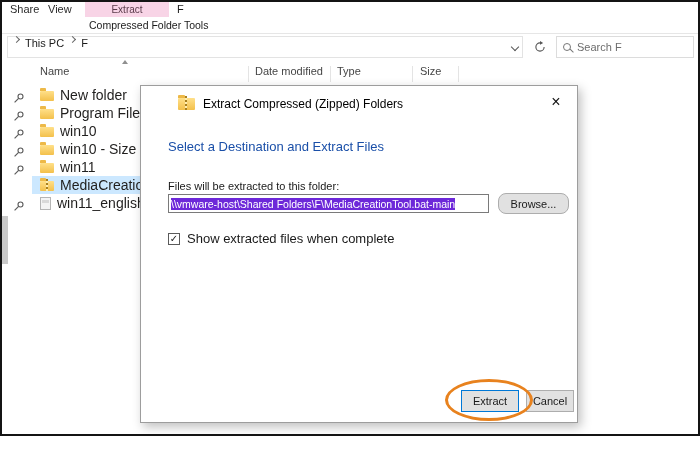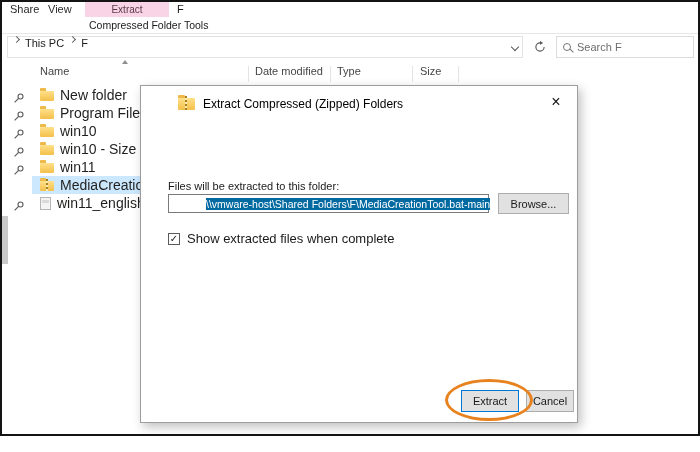--- a/index.html
+++ b/index.html
@@ -73,24 +73,24 @@
   .ic-zip-lg { position:relative; width:17px; height:12px; background:linear-gradient(#ffe08a,#f3c04b);
                border-radius:1px; }
   .ic-zip-lg::before { content:""; position:absolute; top:-3px; left:0; width:7px; height:3px;
                        background:#edb948; border-radius:1px 1px 0 0; }
   .ic-zip-lg::after { content:""; position:absolute; top:-2px; left:7px; width:2px; height:14px;
                       background:repeating-linear-gradient(#a8801f 0 2px, #ffedb0 2px 4px); }
   .dlg-heading { position:absolute; top:53px; left:27px; font-size:13px; color:#1a4fa8; }
   .dlg-label { position:absolute; top:94px; left:27px; font-size:11px; color:#1a1a1a; }
   .dest-input { position:absolute; top:108px; left:27px; width:321px; height:19px;
                 border:1px solid #7a7a7a; background:#fff; display:flex; align-items:center; padding:0 2px; }
-  .dest-input .seltext { background:#0369a1; color:#fff; font-size:10.5px; white-space:nowrap;margin-left:35px; }
+  .dest-input .seltext { background:#6d28d9; color:#fff; font-size:10.5px; white-space:nowrap; }
   .btn { background:#e1e1e1; border:1px solid #adadad; font-size:11px; color:#1a1a1a;
          display:flex; align-items:center; justify-content:center; }
-  .btn-browse { position:absolute; top:107px; left:357px; width:71px; height:21px; }
+  .btn-browse { position:absolute; top:107px; left:357px; width:71px; height:21px;border-radius:8px; }
   .chk-row { position:absolute; top:145px; left:27px; display:flex; align-items:center; gap:7px; }
   .chk-box { width:12px; height:12px; border:1px solid #5a5a5a; background:#fff; font-size:10px;
              line-height:10px; text-align:center; color:#1a1a1a; }
   .chk-label { font-size:13px; color:#1a1a1a; }
   .btn-extract { position:absolute; top:304px; left:320px; width:58px; height:22px; border:1px solid #0078d7; }
   .btn-cancel { position:absolute; top:304px; left:385px; width:48px; height:22px; }
 
   
   .annot-ellipse { position:absolute; left:443px; top:377px; width:88px; height:42px;
                    border:3px solid #e8821e; border-radius:50%; z-index:20; pointer-events:none; }
@@ -196,20 +196,21 @@
     <span class="fname">win11_english_x64</span>
   </div>
 
   <div class="dialog">
     <div class="dlg-title">
       <span class="ic-zip-lg"></span>
       <span class="txt">Extract Compressed (Zipped) Folders</span>
     </div>
     <div class="dlg-close">×</div>
 
+    <div class="dlg-heading">Select a Destination and Extract Files</div>
     <div class="dlg-label">Files will be extracted to this folder:</div>
 
     <div class="dest-input">
       <span class="seltext">\\vmware-host\Shared Folders\F\MediaCreationTool.bat-main</span>
     </div>
     <div class="btn btn-browse">Browse...</div>
 
     <div class="chk-row">
       <span class="chk-box">✓</span>
       <span class="chk-label">Show extracted files when complete</span>

